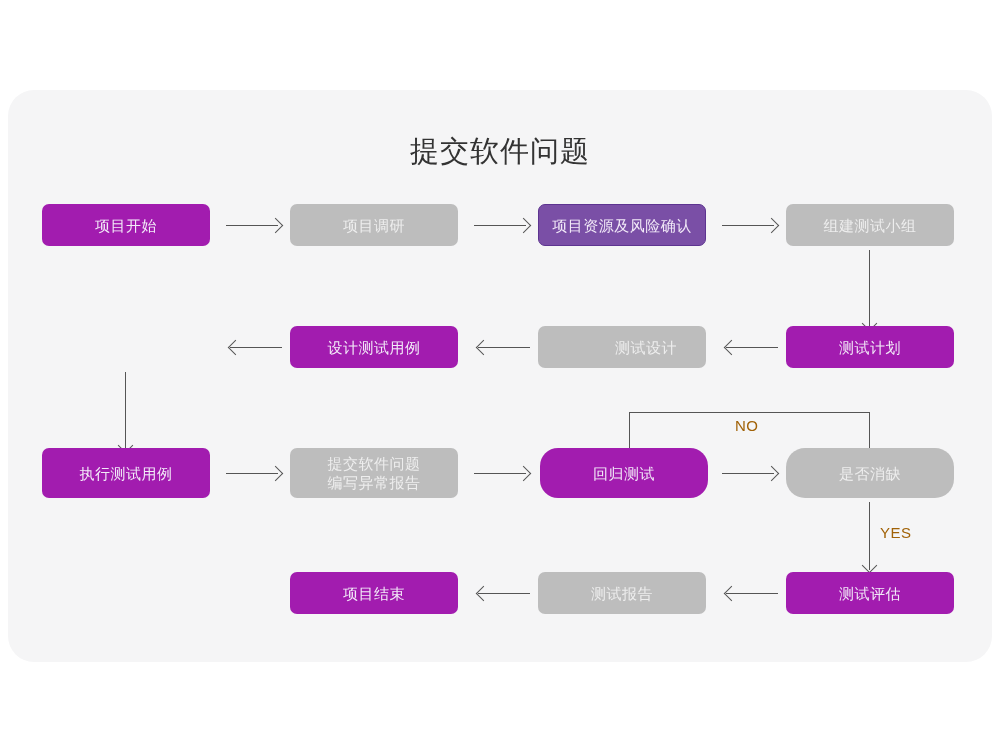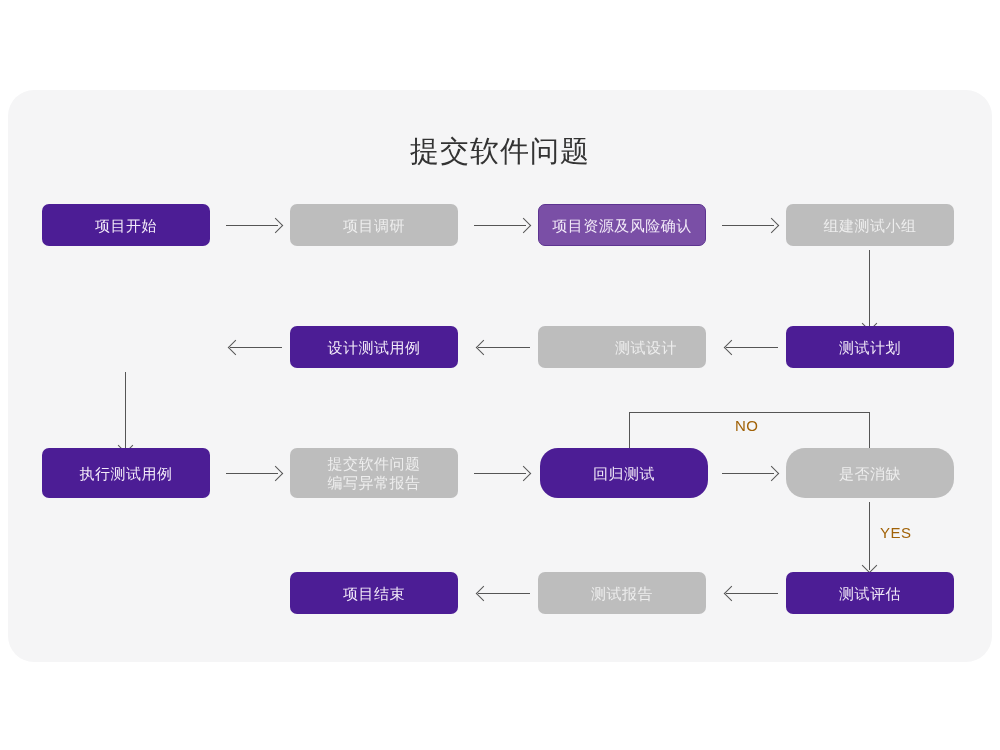--- a/index.html
+++ b/index.html
@@ -45,21 +45,21 @@
     display: flex;
     align-items: center;
     justify-content: center;
     text-align: center;
     font-size: 15px;
     line-height: 19px;
     box-sizing: border-box;
     letter-spacing: 0.5px;
   }
   .node.purple {
-    background: #4c1d95;
+    background: #a21caf;
     color: #f2eaf8;
   }
   .node.purple-outline {
     background: #7a4fa6;
     color: #f2eaf8;
     border: 1.5px solid #5d3490;
   }
   .node.gray {
     background: #bdbdbd;
     color: #eeeeee;

